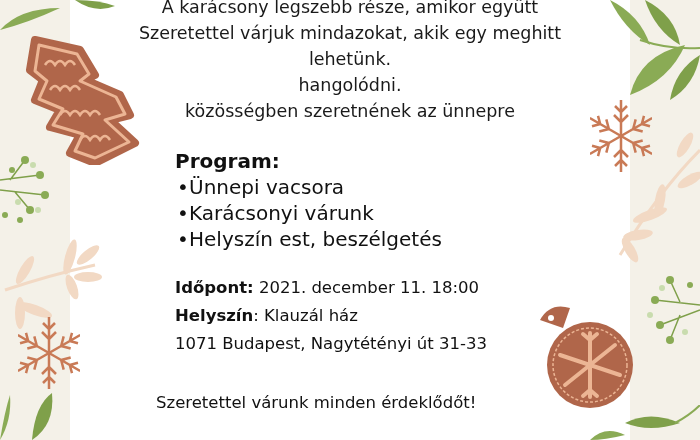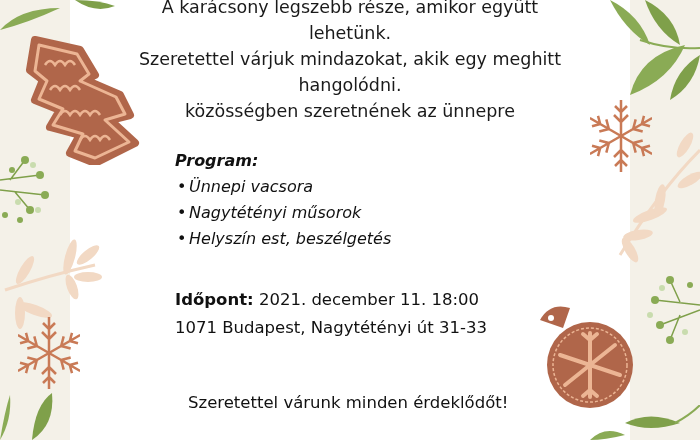--- a/index.html
+++ b/index.html
@@ -5,28 +5,28 @@
   html, body { margin:0; padding:0; }
   body { width:700px; height:440px; overflow:hidden; background:#ffffff; position:relative;
          font-family: "DejaVu Serif", "Liberation Serif", serif; color:#111; }
   .panel { position:absolute; top:0; height:440px; background:#f4f1e8; }
   .panel.left { left:0; width:70px; }
   .panel.right { left:630px; width:70px; }
   .deco { position:absolute; }
   .intro { position:absolute; left:110px; top:-6px; width:480px; text-align:center;
            font-family: "DejaVu Sans", "Liberation Sans", sans-serif; font-size:17.5px; line-height:26px; color:#1a1a1a; }
   .program { position:absolute; left:175px; top:148px; font-family: "DejaVu Sans", "Liberation Sans", sans-serif;
-             font-size:16px; line-height:26px;font-style:italic; }
+             font-size:20px; line-height:26px; }
   .program .title { font-weight:bold; }
   .program .item { padding-left:2px; }
   .program .item .dot { display:inline-block; width:12px; }
-  .details { position:absolute; left:175px; top:286px; font-family:"DejaVu Sans","Liberation Sans",sans-serif;
+  .details { position:absolute; left:175px; top:274px; font-family:"DejaVu Sans","Liberation Sans",sans-serif;
              font-size:16.5px; line-height:28px; }
   .details b { font-weight:bold; }
-  .closing { position:absolute; left:188px; top:393px; font-family:"DejaVu Sans","Liberation Sans",sans-serif; font-size:16.5px; }
+  .closing { position:absolute; left:156px; top:393px; font-family:"DejaVu Sans","Liberation Sans",sans-serif; font-size:16.5px; }
 </style>
 </head>
 <body>
 
 <div class="panel left"></div>
 <div class="panel right"></div>
 
 <svg class="deco" style="left:0;top:0" width="120" height="40">
   <path d="M0,30 Q20,8 60,8 Q30,22 0,30Z" fill="#8aab55"></path>
   <path d="M75,0 Q95,14 115,6 Q100,0 75,0Z" fill="#7fa04a"></path>
@@ -150,31 +150,32 @@
 </svg>
 
 <svg class="deco" style="left:590px;top:405px" width="110" height="35">
   <path d="M0,35 Q15,20 35,30 Q15,35 0,35Z" fill="#8aab55"></path>
   <path d="M35,18 Q60,5 90,18 Q60,28 35,18Z" fill="#7fa04a"></path>
   <path d="M85,18 Q100,10 110,0" stroke="#8aab55" stroke-width="2" fill="none"></path>
 </svg>
 
 <div class="intro">
   <div>A karácsony legszebb része, amikor együtt</div>
+  <div>Szeretettel várjuk mindazokat, akik egy meghitt</div>
   <div>lehetünk.</div>
-  <div>Szeretettel várjuk mindazokat, akik egy meghitt</div>
   <div>hangolódni.</div>
   <div>közösségben szeretnének az ünnepre</div>
 </div>
 
 <div class="program">
   <div class="title">Program:</div>
   <div class="item"><span class="dot">•</span><span>Ünnepi vacsora</span></div>
-  <div class="item"><span class="dot">•</span><span>Nagytétényi műsorok</span></div>
+  <div class="item"><span class="dot">•</span><span>Karácsonyi várunk</span></div>
   <div class="item"><span class="dot">•</span><span>Helyszín est, beszélgetés</span></div>
 </div>
 
 <div class="details">
   <div><b>Időpont:</b><span> 2021. december 11. 18:00</span></div>
+  <div><b>Helyszín</b><span>: Klauzál ház</span></div>
   <div>1071 Budapest, Nagytétényi út 31-33</div>
 </div>
 
 <div class="closing">Szeretettel várunk minden érdeklődőt!</div>
 
 </body></html>

